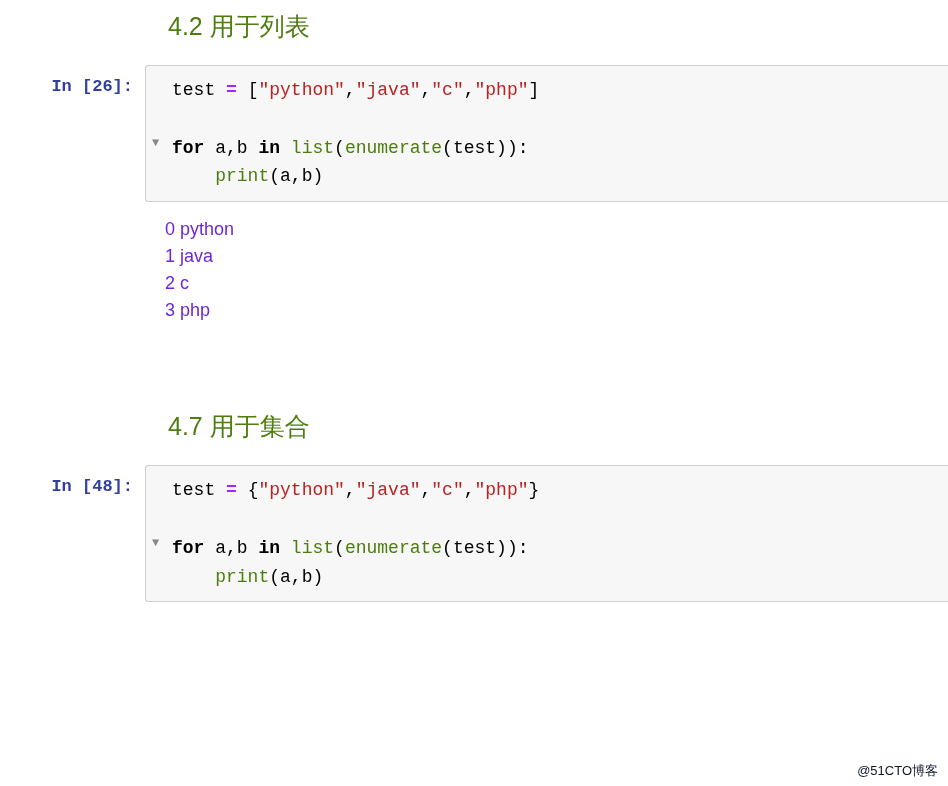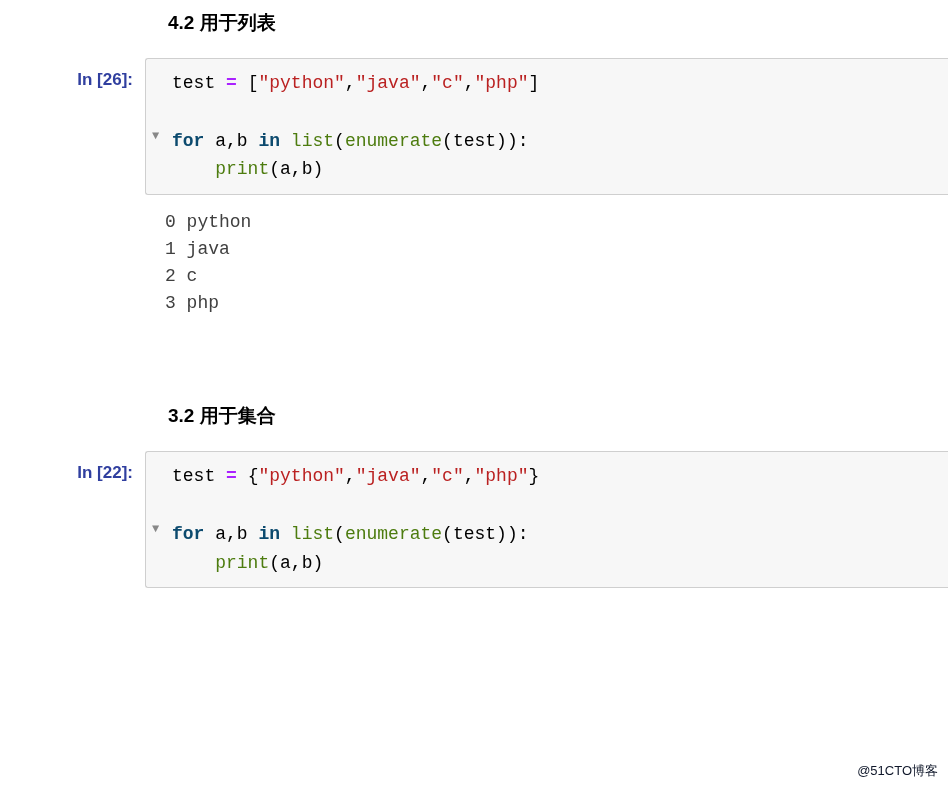--- a/index.html
+++ b/index.html
@@ -8,39 +8,39 @@
     background: #ffffff;
     width: 948px;
     height: 786px;
     position: relative;
     overflow: hidden;
   }
   .notebook {
     padding: 0;
   }
   .section-heading {
-    font-size: 19px;
-    font-weight: 700;
-    color: #000000;
+    font-size: 25px;
+    font-weight: 400;
+    color: #4d7c0f;
     margin: 10px 0 22px 168px;
   }
   .cell {
     margin-bottom: 6px;
   }
   .cell-row {
     display: flex;
     align-items: flex-start;
   }
   .prompt {
     width: 145px;
     flex-shrink: 0;
     text-align: right;
     padding-right: 12px;
     padding-top: 12px;
-    font-family: Liberation Sans, sans-serif;
+    font-family: Liberation Mono, monospace;
     font-size: 17px;
     font-weight: 700;
     color: #303F9F;
   }
   .input-area {
     flex: 1;
     background: #f7f7f7;
     border: 1px solid #cfcfcf;
     border-radius: 3px;
     padding: 10px 10px 10px 26px;
@@ -57,29 +57,29 @@
   .fold-arrow {
     position: absolute;
     left: 6px;
     color: #888;
     font-size: 12px;
     user-select: none;
   }
   .output-area {
     margin-left: 145px;
     padding: 14px 10px 10px 20px;
-    font-family: Liberation Mono, monospace;
+    font-family: Liberation Sans, sans-serif;
     font-size: 18px;
     line-height: 1.5;
-    color: #404040;
+    color: #6d28d9;
     white-space: pre;
   }
   .tok-op { color: #AA22FF; font-weight: 700; }
   .tok-str { color: #BA2121; }
-  .tok-kw { color: #0c4a6e; font-weight: 700; text-align: center; }
+  .tok-kw { color: #000000; font-weight: 700; text-align: center; }
   .tok-builtin { color: #4d7c0f; }
   .code-line { white-space: pre; }
   .watermark {
     position: absolute;
     right: 10px;
     bottom: 6px;
     color: #0f172a;
     font-size: 13px;
     font-family: -apple-system, sans-serif;
   }
@@ -103,25 +103,25 @@
       </div>
     </div>
     <div class="output-area">0 python
 1 java
 2 c
 3 php</div>
   </div>
 
   <div class="spacer"></div>
 
-  <h3 class="section-heading">3.2  用于集合</h3>
+  <h3 class="section-heading">4.7  用于集合</h3>
 
   <div class="cell">
     <div class="cell-row">
-      <div class="prompt"><span>In [</span><span>22</span><span>]:</span></div>
+      <div class="prompt"><span>In [</span><span>48</span><span>]:</span></div>
       <div class="input-area">
         <div class="code-line"><span>test </span><span class="tok-op">=</span><span> {</span><span class="tok-str">"python"</span><span>,</span><span class="tok-str">"java"</span><span>,</span><span class="tok-str">"c"</span><span>,</span><span class="tok-str">"php"</span><span>}</span></div>
         <div class="code-line">&nbsp;</div>
         <div class="code-line"><span class="fold-arrow">▼</span><span class="tok-kw">for</span><span> a,b </span><span class="tok-kw">in</span><span> </span><span class="tok-builtin">list</span><span>(</span><span class="tok-builtin">enumerate</span><span>(test)):</span></div>
         <div class="code-line"><span>    </span><span class="tok-builtin">print</span><span>(a,b)</span></div>
       </div>
     </div>
   </div>
 
 </div>

